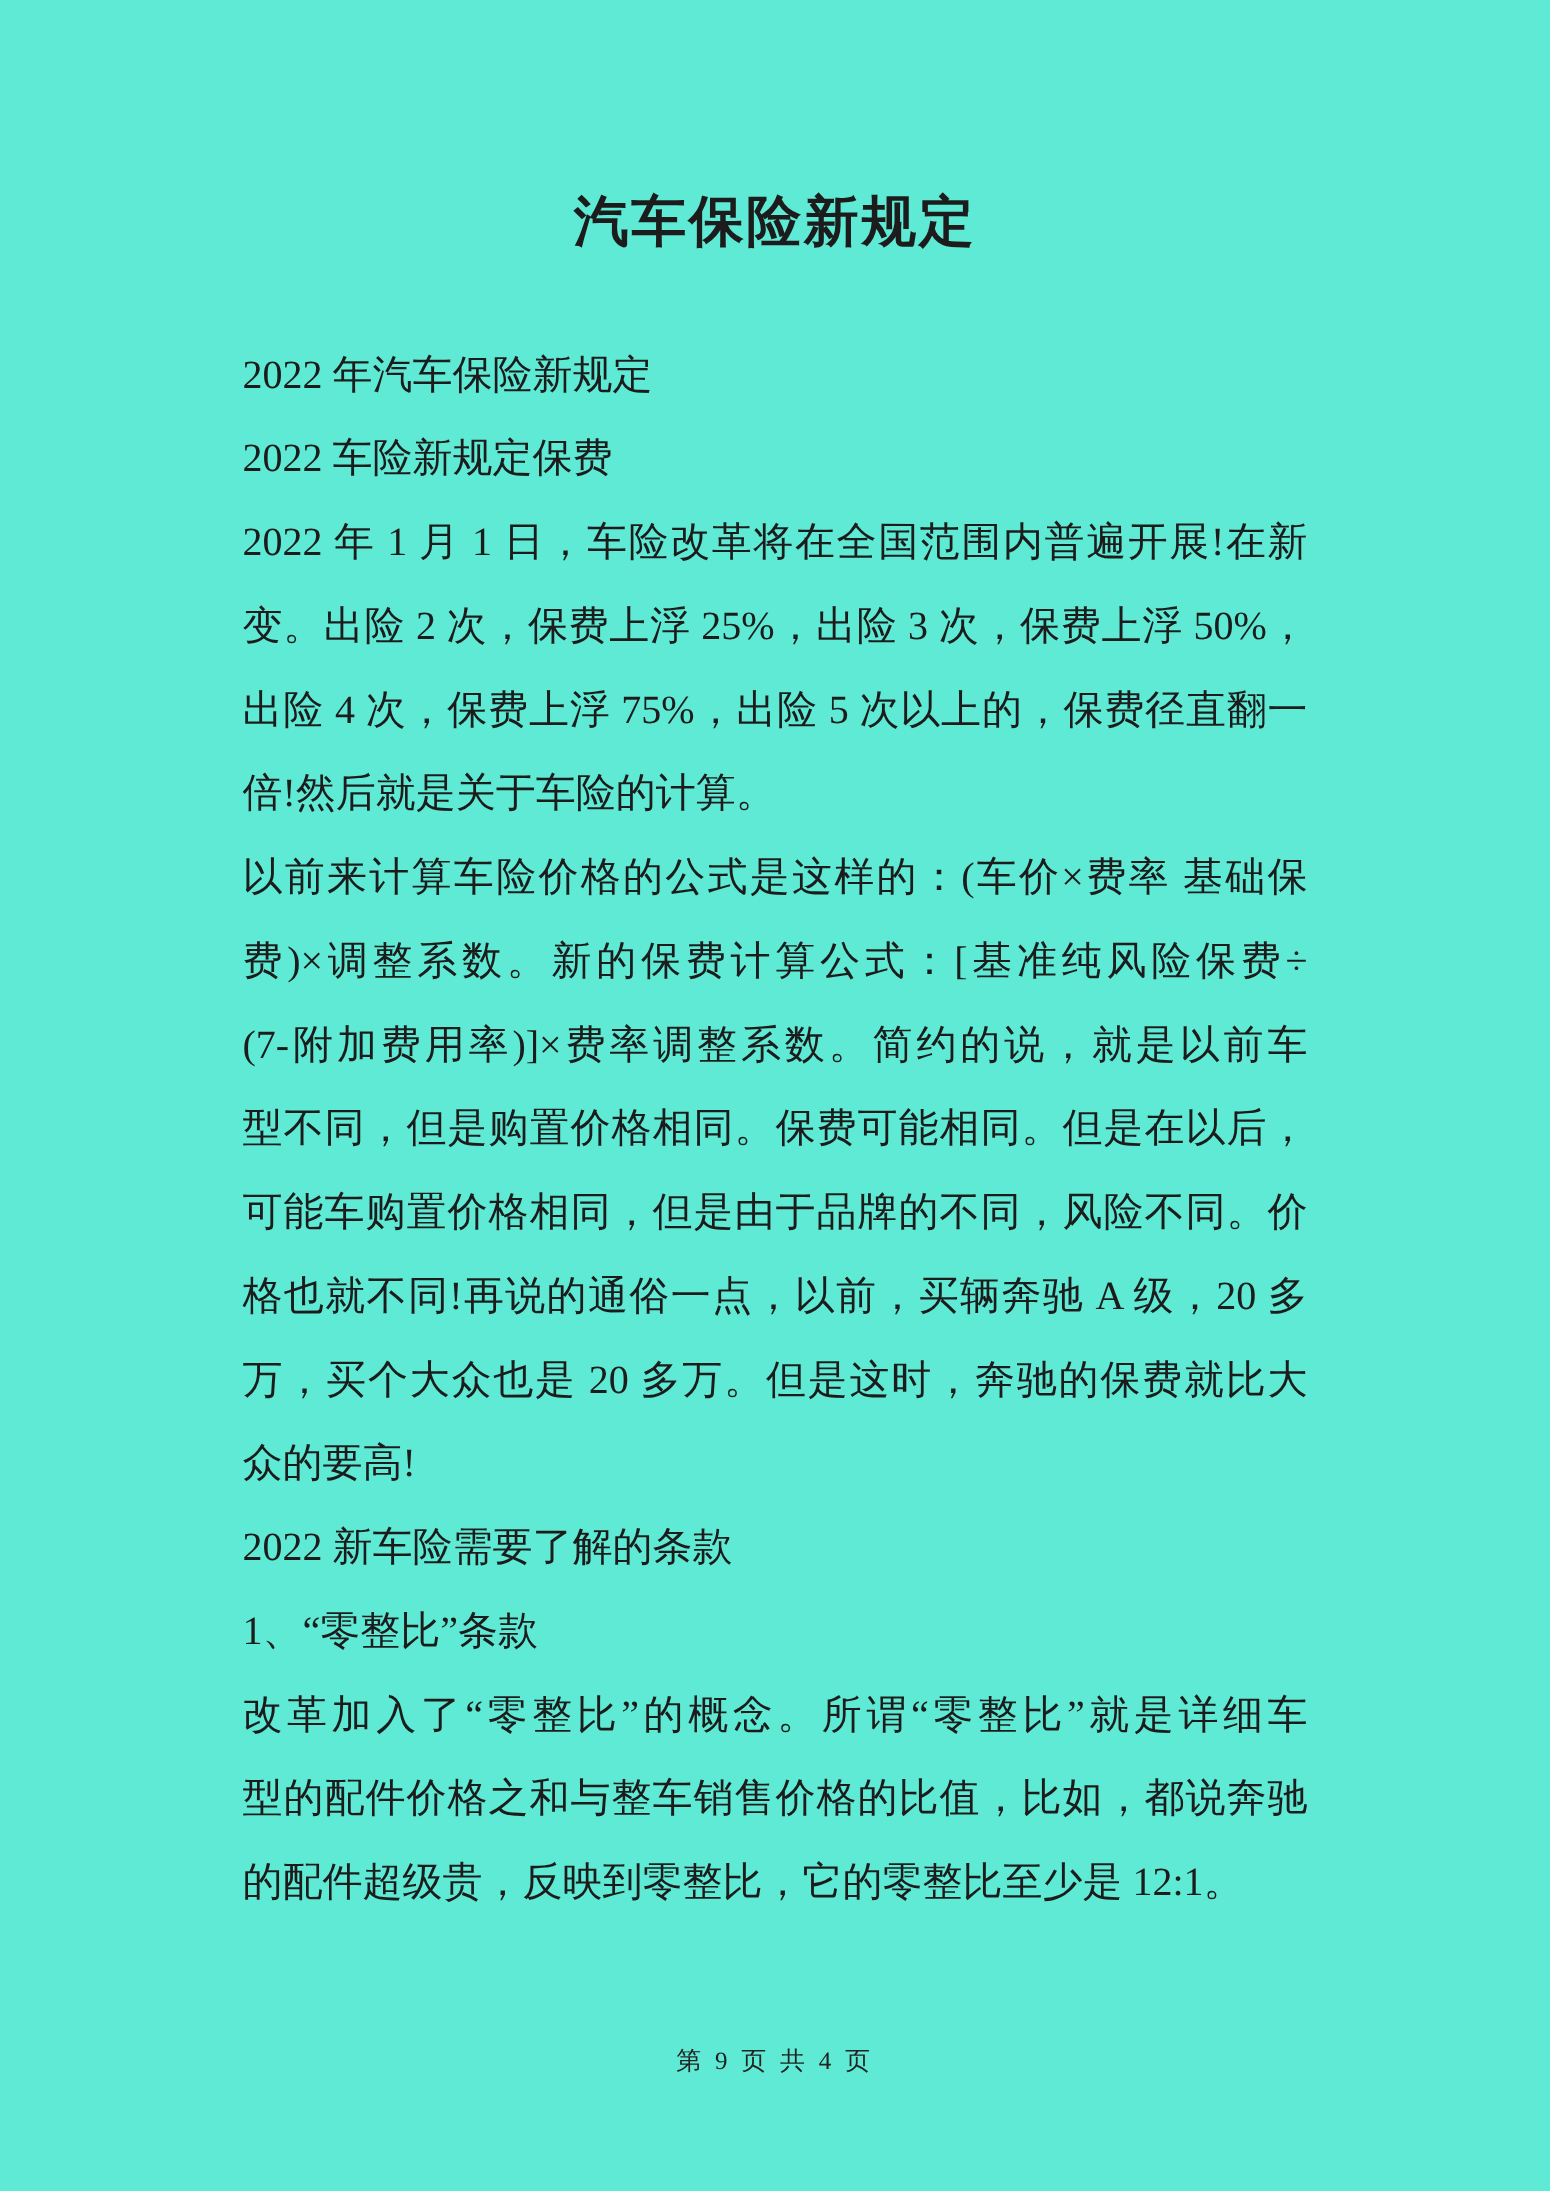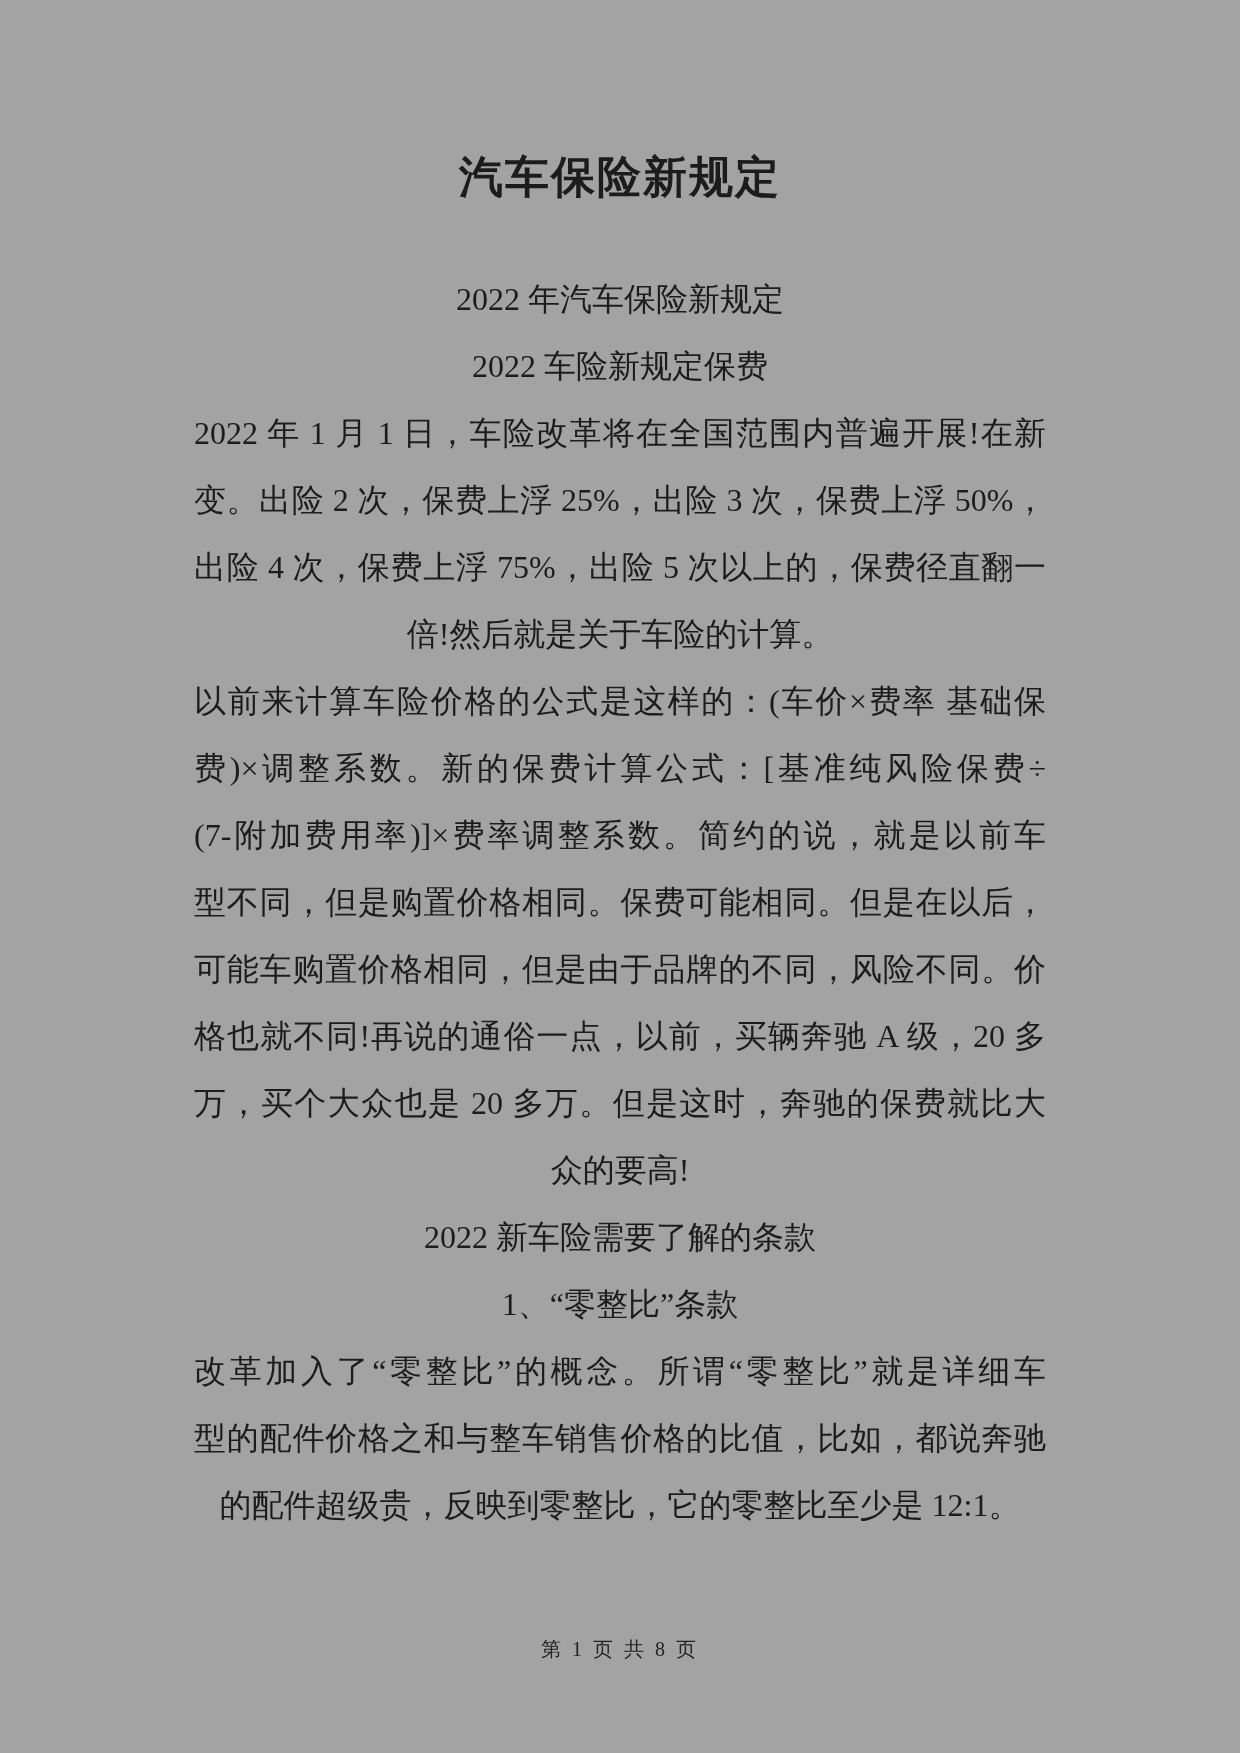--- a/index.html
+++ b/index.html
@@ -4,21 +4,21 @@
 <style>
   html, body {
     margin: 0;
     padding: 0;
     background: #ffffff;
   }
   .page {
     position: relative;
     width: 1240px;
     height: 1753px;
-    background: #a3a3a3;
+    background: #5eead4;
     color: #1c1c1c;
     font-family: "Liberation Serif", "DejaVu Serif", serif;
     overflow: hidden;
   }
   .doc-title {
     position: absolute;
     top: 150px;
     left: 194px;
     width: 852px;
     text-align: center;
@@ -33,21 +33,21 @@
     top: 266px;
     left: 194px;
     width: 852px;
   }
   .line {
     height: 67px;
     line-height: 67px;
     font-size: 32px;
     white-space: pre-wrap;
     overflow: hidden;
-    text-align: center;
+    text-align: left;
   }
   .line.justify {
     text-align: justify;
     text-align-last: justify;
     font-family: Liberation Serif, serif;
   }
   .page-footer {
     position: absolute;
     top: 1634px;
     left: 194px;
@@ -102,15 +102,15 @@
 
       <div class="line">1、“零整比”条款</div>
 
       <div class="line justify">改革加入了“零整比”的概念。所谓“零整比”就是详细车</div>
 
       <div class="line justify">型的配件价格之和与整车销售价格的比值，比如，都说奔驰</div>
 
       <div class="line">的配件超级贵，反映到零整比，它的零整比至少是 12:1。</div>
     </div>
 
-  <div class="page-footer">第 1 页 共 8 页</div>
+  <div class="page-footer">第 9 页 共 4 页</div>
 
 </div>
 
 </body></html>

